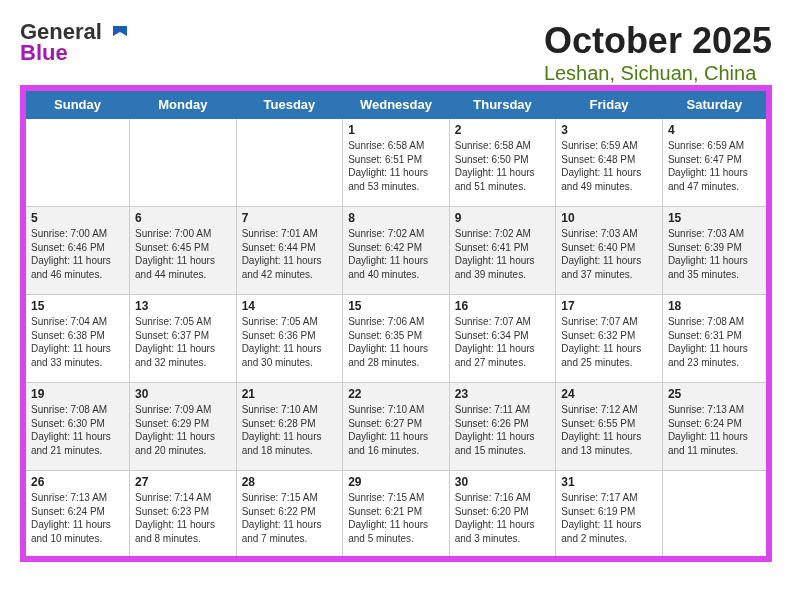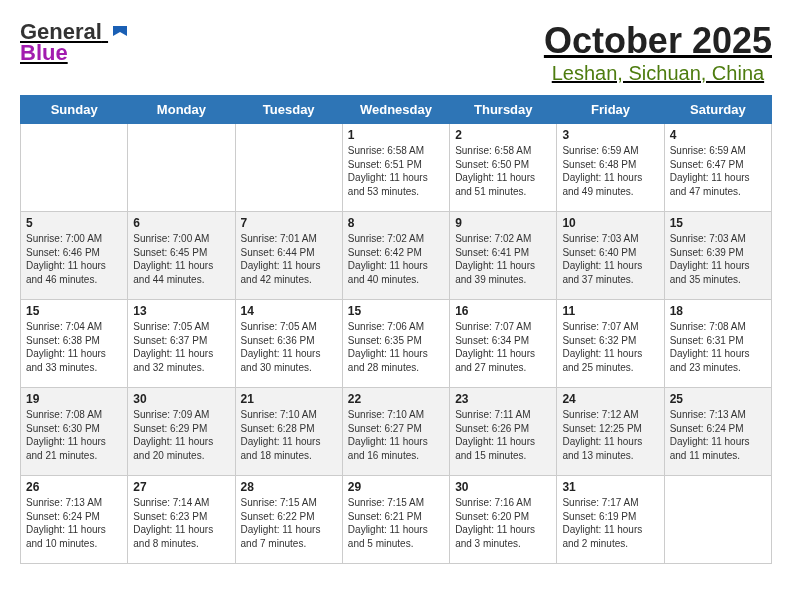--- a/index.html
+++ b/index.html
@@ -7,49 +7,47 @@
       font-family: Arial, sans-serif;
       background: #fff;
       width: 792px;
       min-height: 612px;
       padding: 20px;
     }
     .header {
       display: flex;
       justify-content: space-between;
       align-items: flex-start;
-      margin-bottom: 10px;
-      text-decoration: underline;
     }
     .logo {
       display: flex;
       align-items: center;
     }
     .logo-text {
       font-size: 22px;
       font-weight: bold;
       line-height: 1.1;
     }
     .logo-general { color: #333; }
     .title-block {
-      text-align: center;
+      text-align: left;
     }
     .month-title {
       font-size: 36px;
       font-weight: bold;
       color: #222;
     }
     .location-title {
       font-size: 20px;
       color: #4d7c0f;
     }
     .calendar {
       width: 100%;
       border-collapse: collapse;
-      border: 1px solid #d946ef;
+      border: 6px solid #d946ef;
     }
     .calendar th {
       background-color: #2e75b6;
       color: #fff;
       text-align: center;
       padding: 6px 4px;
       font-size: 13px;
       border: 1px solid #2e75b6;
     }
     .calendar td {
@@ -214,21 +212,21 @@
 Sunset: 6:35 PM
 Daylight: 11 hours and 28 minutes.</div>
         </td>
         <td>
           <div class="day-number">16</div>
           <div class="day-info" style="white-space: pre-line;">Sunrise: 7:07 AM
 Sunset: 6:34 PM
 Daylight: 11 hours and 27 minutes.</div>
         </td>
         <td>
-          <div class="day-number">11</div>
+          <div class="day-number">17</div>
           <div class="day-info" style="white-space: pre-line;">Sunrise: 7:07 AM
 Sunset: 6:32 PM
 Daylight: 11 hours and 25 minutes.</div>
         </td>
         <td>
           <div class="day-number">18</div>
           <div class="day-info" style="white-space: pre-line;">Sunrise: 7:08 AM
 Sunset: 6:31 PM
 Daylight: 11 hours and 23 minutes.</div>
         </td>
@@ -260,21 +258,21 @@
         </td>
         <td>
           <div class="day-number">23</div>
           <div class="day-info" style="white-space: pre-line;">Sunrise: 7:11 AM
 Sunset: 6:26 PM
 Daylight: 11 hours and 15 minutes.</div>
         </td>
         <td>
           <div class="day-number">24</div>
           <div class="day-info" style="white-space: pre-line;">Sunrise: 7:12 AM
-Sunset: 12:25 PM
+Sunset: 6:55 PM
 Daylight: 11 hours and 13 minutes.</div>
         </td>
         <td>
           <div class="day-number">25</div>
           <div class="day-info" style="white-space: pre-line;">Sunrise: 7:13 AM
 Sunset: 6:24 PM
 Daylight: 11 hours and 11 minutes.</div>
         </td>
       </tr>
       <tr>

